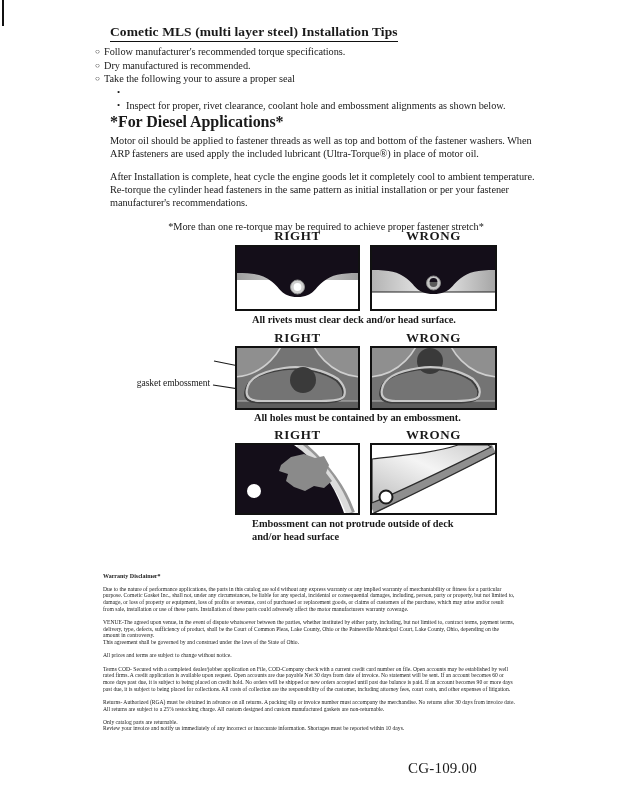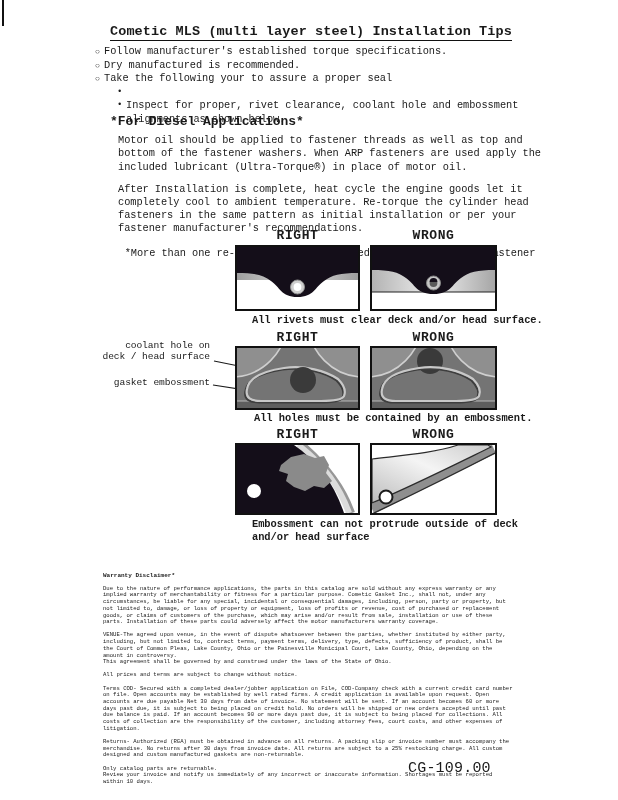--- a/index.html
+++ b/index.html
@@ -1,33 +1,33 @@
 <!DOCTYPE html>
 <html><head>
 <meta charset="utf-8">
 <style>
   html,body{margin:0;padding:0;background:#ffffff;}
   #page{
     position:relative;width:572px;height:800px;background:#ffffff;overflow:hidden;
-    font-family:Liberation Mono, monospace;color:#1a1a1a;
+    font-family:Liberation Serif, serif;color:#1a1a1a;
   }
   .abs{position:absolute;}
   .corner-mark{left:2px;top:0;width:2px;height:26px;background:#111;}
   .title{
     left:110px;top:24px;font-size:13.5px;font-weight:bold;
     border-bottom:1.6px solid #111;padding-bottom:1px;letter-spacing:0.1px;
   }
   .bullets{left:95px;top:45px;width:460px;font-size:10.3px;line-height:13.6px;letter-spacing:-0.05px;}
   .b-row{display:flex;align-items:flex-start;}
   .b-row .mk{width:9px;flex:0 0 9px;font-size:8px;line-height:13.6px;}
   .sub .mk{font-size:9px;}
   .sub{padding-left:22px;}
   .diesel{left:110px;top:115px;width:432px;font-size:10.3px;line-height:13.2px;letter-spacing:-0.05px;}
-  .diesel h3{margin:0 0 6px 0;font-size:13px;font-weight:bold;}
-  .diesel p{margin:0 0 9px 8px;}
+  .diesel h3{margin:0 0 6px 0;font-size:16px;font-weight:bold;}
+  .diesel p{margin:0 0 9px 0;}
   .diesel .note{margin-top:11px;text-align:center;}
   .fig-label{font-size:13px;font-weight:bold;letter-spacing:0.6px;text-align:center;width:125px;}
   .panel{border:2px solid #111;background:#fff;}
   .caption{font-size:10.4px;font-weight:bold;letter-spacing:-0.05px;white-space:pre-line;line-height:12.5px;margin-left:15px;}
   .fig2-label{font-size:9.6px;line-height:10.8px;text-align:right;width:210px;left:0;white-space:pre-line;letter-spacing:-0.1px;}
   .leader{pointer-events:none;}
   .disclaimer{left:103px;top:573px;width:412px;font-size:5.6px;line-height:6.7px;color:#222;}
   .disclaimer h4{margin:0 0 6px 0;font-size:6px;font-weight:bold;}
   .disclaimer p{margin:0 0 6.5px 0;white-space:pre-line;}
   .pagenum{left:408px;top:760px;font-size:15px;letter-spacing:0.2px;}
@@ -37,21 +37,21 @@
 
 <div id="page">
 
   <div class="abs corner-mark"></div>
 
   <div class="abs title">Cometic MLS (multi layer steel) Installation Tips</div>
 
   <div class="abs bullets">
     <div class="b-row">
         <span class="mk">○</span>
-        <span>Follow manufacturer's established torque specifications.</span>
+        <span>Follow manufacturer's recommended torque specifications.</span>
       </div>
     <div class="b-row">
         <span class="mk">○</span>
         <span>Dry manufactured is recommended.</span>
       </div>
     <div class="b-row">
         <span class="mk">○</span>
         <span>Take the following your to assure a proper seal</span>
       </div>
     <div class="b-row sub">
@@ -107,22 +107,20 @@
       <circle cx="61.5" cy="36" r="3.9" fill="#5a5a5a"></circle>
       <path d="M57.6,35 A3.9,3.9 0 0 1 65.4,35 Z" fill="#140e19"></path>
     </svg>
   </div>
 
   <div class="abs caption" style="left:237px;top:314px;">All rivets must clear deck and/or head surface.</div>
 
   <div class="abs fig-label" style="left:235px;top:330px;">RIGHT</div>
   <div class="abs fig-label" style="left:371px;top:330px;">WRONG</div>
 
-  <div class="abs fig2-label" style="top:341px;">coolant hole on
-deck / head surface</div>
   <div class="abs fig2-label" style="top:378px;">gasket embossment</div>
 
   <svg class="abs leader" style="left:0;top:329px;" width="618" height="85">
     <line x1="214" y1="32" x2="298" y2="49" stroke="#1a1a1a" stroke-width="1.2"></line>
     <line x1="213" y1="56" x2="259" y2="63" stroke="#1a1a1a" stroke-width="1.2"></line>
   </svg>
 
   <div class="abs panel" style="left:235px;top:346px;width:121px;height:60px;">
     <svg width="121" height="60" viewBox="0 0 121 60">
       <rect x="0" y="0" width="121" height="60" fill="#747474"></rect>

